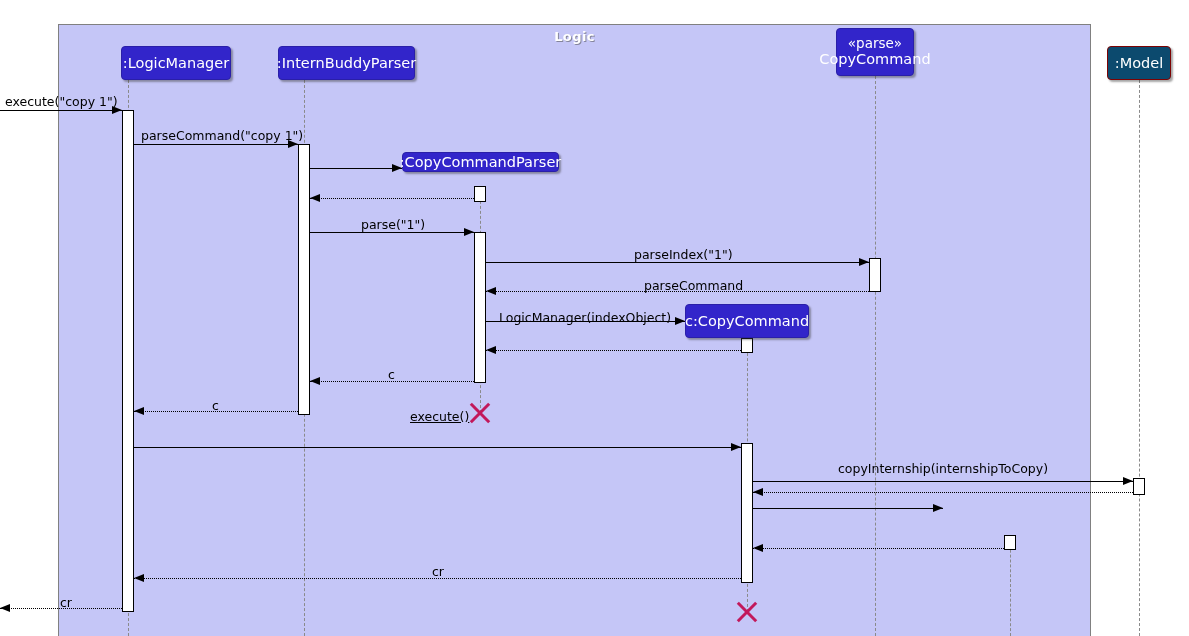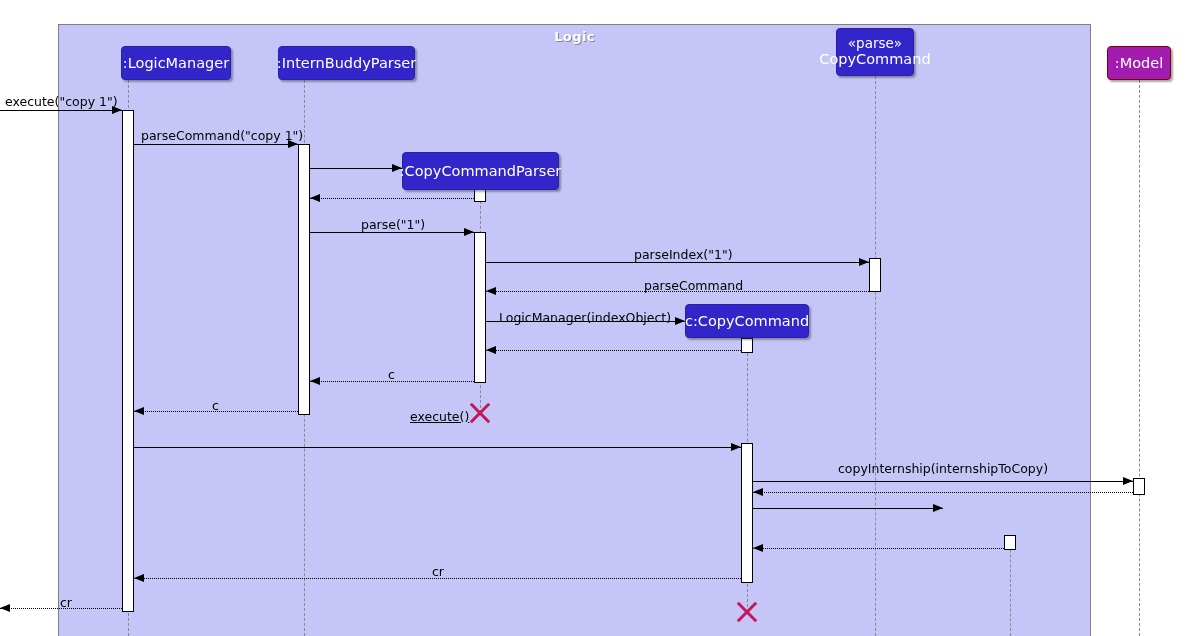--- a/index.html
+++ b/index.html
@@ -58,21 +58,21 @@
     align-items: center;
     justify-content: center;
     line-height: 1.12;
     box-shadow: 2px 2px 2px rgba(60,60,60,0.45);
   }
   .objbox-blue {
     background: #3225ca;
     border: 1px solid #2a1fa8;
   }
   .objbox-red {
-    background: #a21caf;
+    background: #0c4a6e;
     border: 1px solid #7d0303;
   }
   .objbox .stereo {
     font-size: 13.5px;
   }
   .activation {
     position: absolute;
     box-sizing: border-box;
     background: #ffffff;
     border: 1px solid #000000;
@@ -201,21 +201,21 @@
     <div class="objbox objbox-blue" style="left: 236px; top: 46px; width: 137px; height: 34px; margin-left: 42px;">
       <div>:InternBuddyParser</div>
     </div>
     <div class="objbox objbox-blue" style="left: 836px; top: 28px; width: 78px; height: 48px;">
       <div class="stereo">«parse»</div>
       <div>CopyCommand</div>
     </div>
     <div class="objbox objbox-red" style="left: 1107px; top: 46px; width: 64px; height: 34px;">
       <div>:Model</div>
     </div>
-    <div class="objbox objbox-blue" style="left: 402px; top: 152px; width: 157px; height: 38px;">
+    <div class="objbox objbox-blue" style="left: 402px; top: 152px; width: 157px; height: 20px;">
       <div>:CopyCommandParser</div>
     </div>
     <div class="objbox objbox-blue" style="left: 685px; top: 304px; width: 124px; height: 34px;">
       <div>c:CopyCommand</div>
     </div>
     <div class="xmark" style="left: 467px; top: 400px;"></div>
     <div class="xmark" style="left: 734px; top: 599px;"></div>
   </div>
 
 </body></html>

